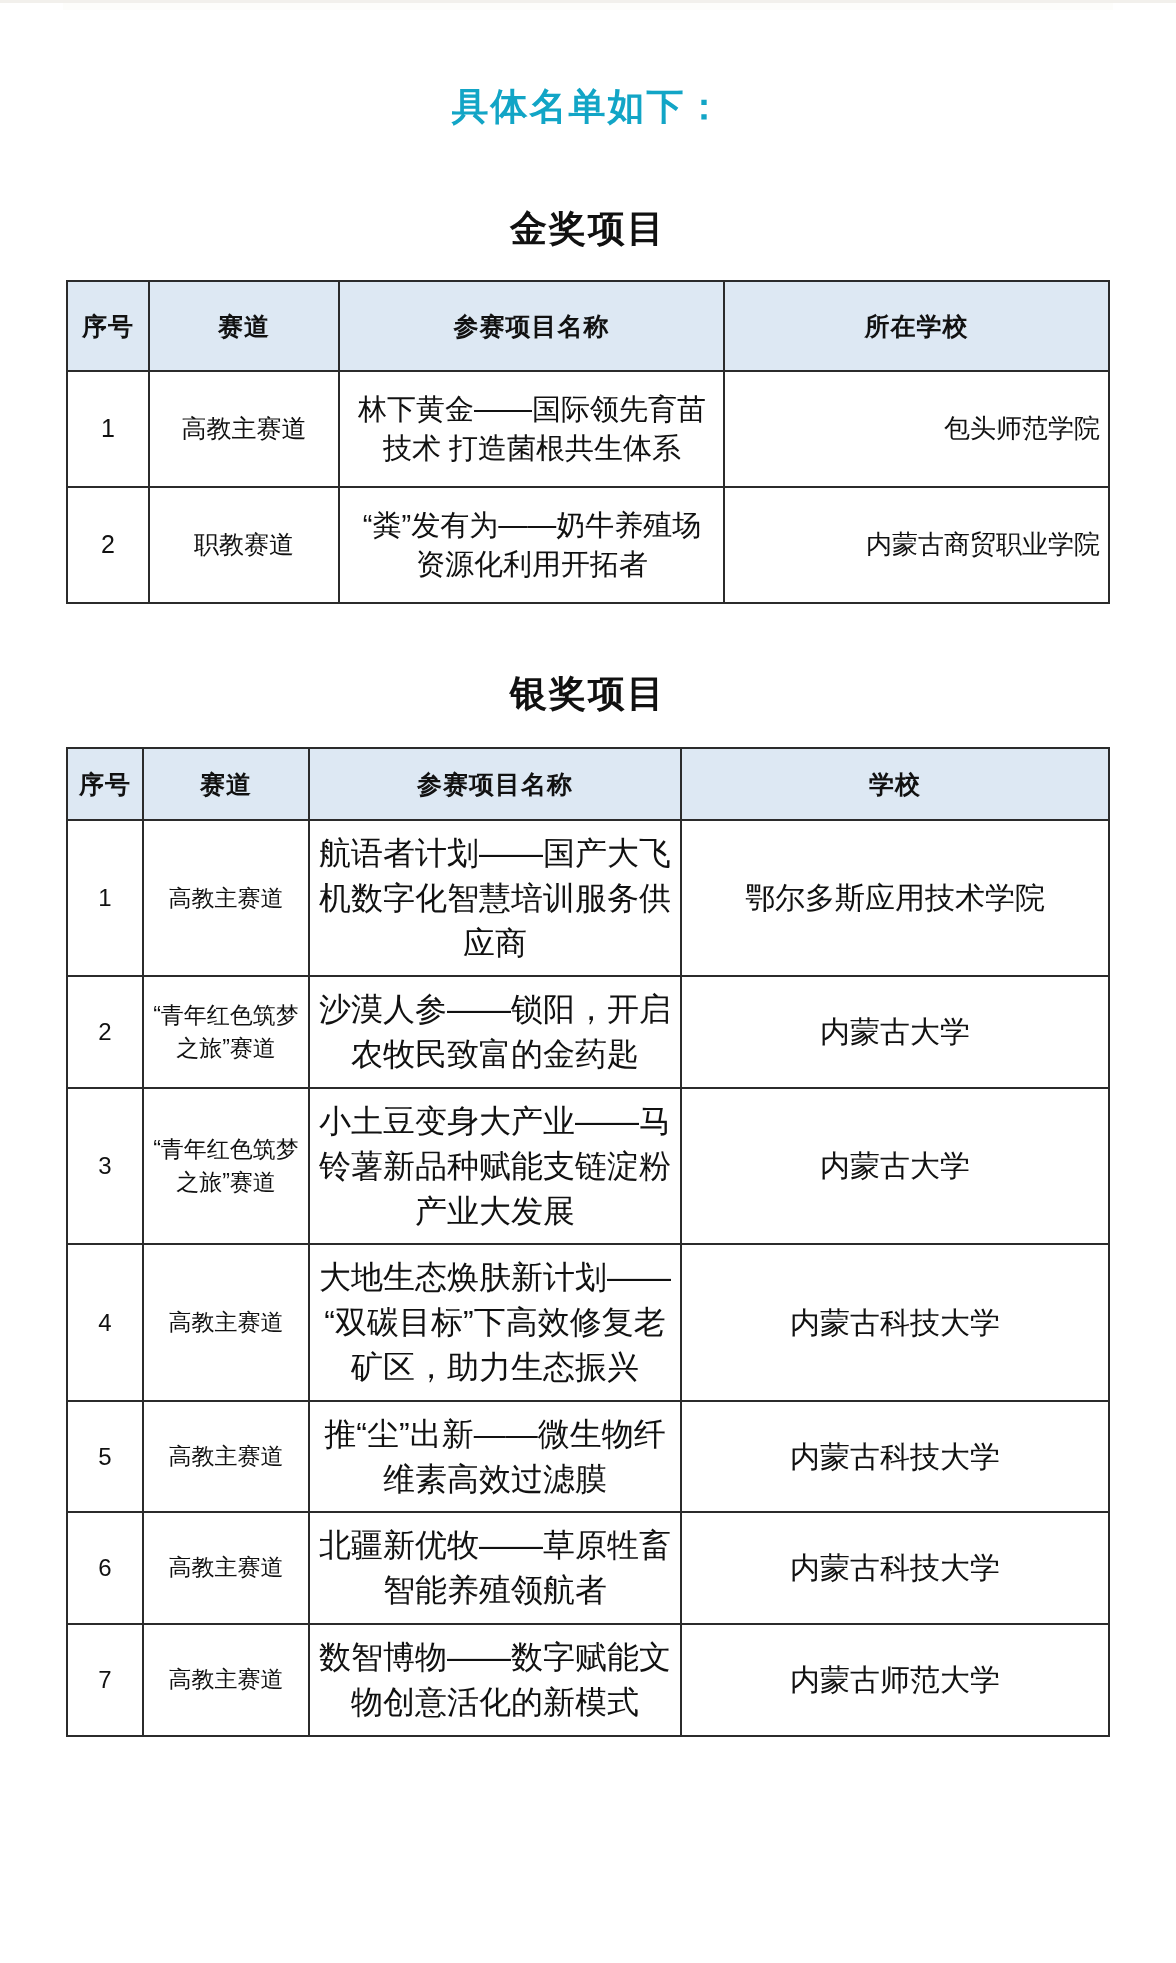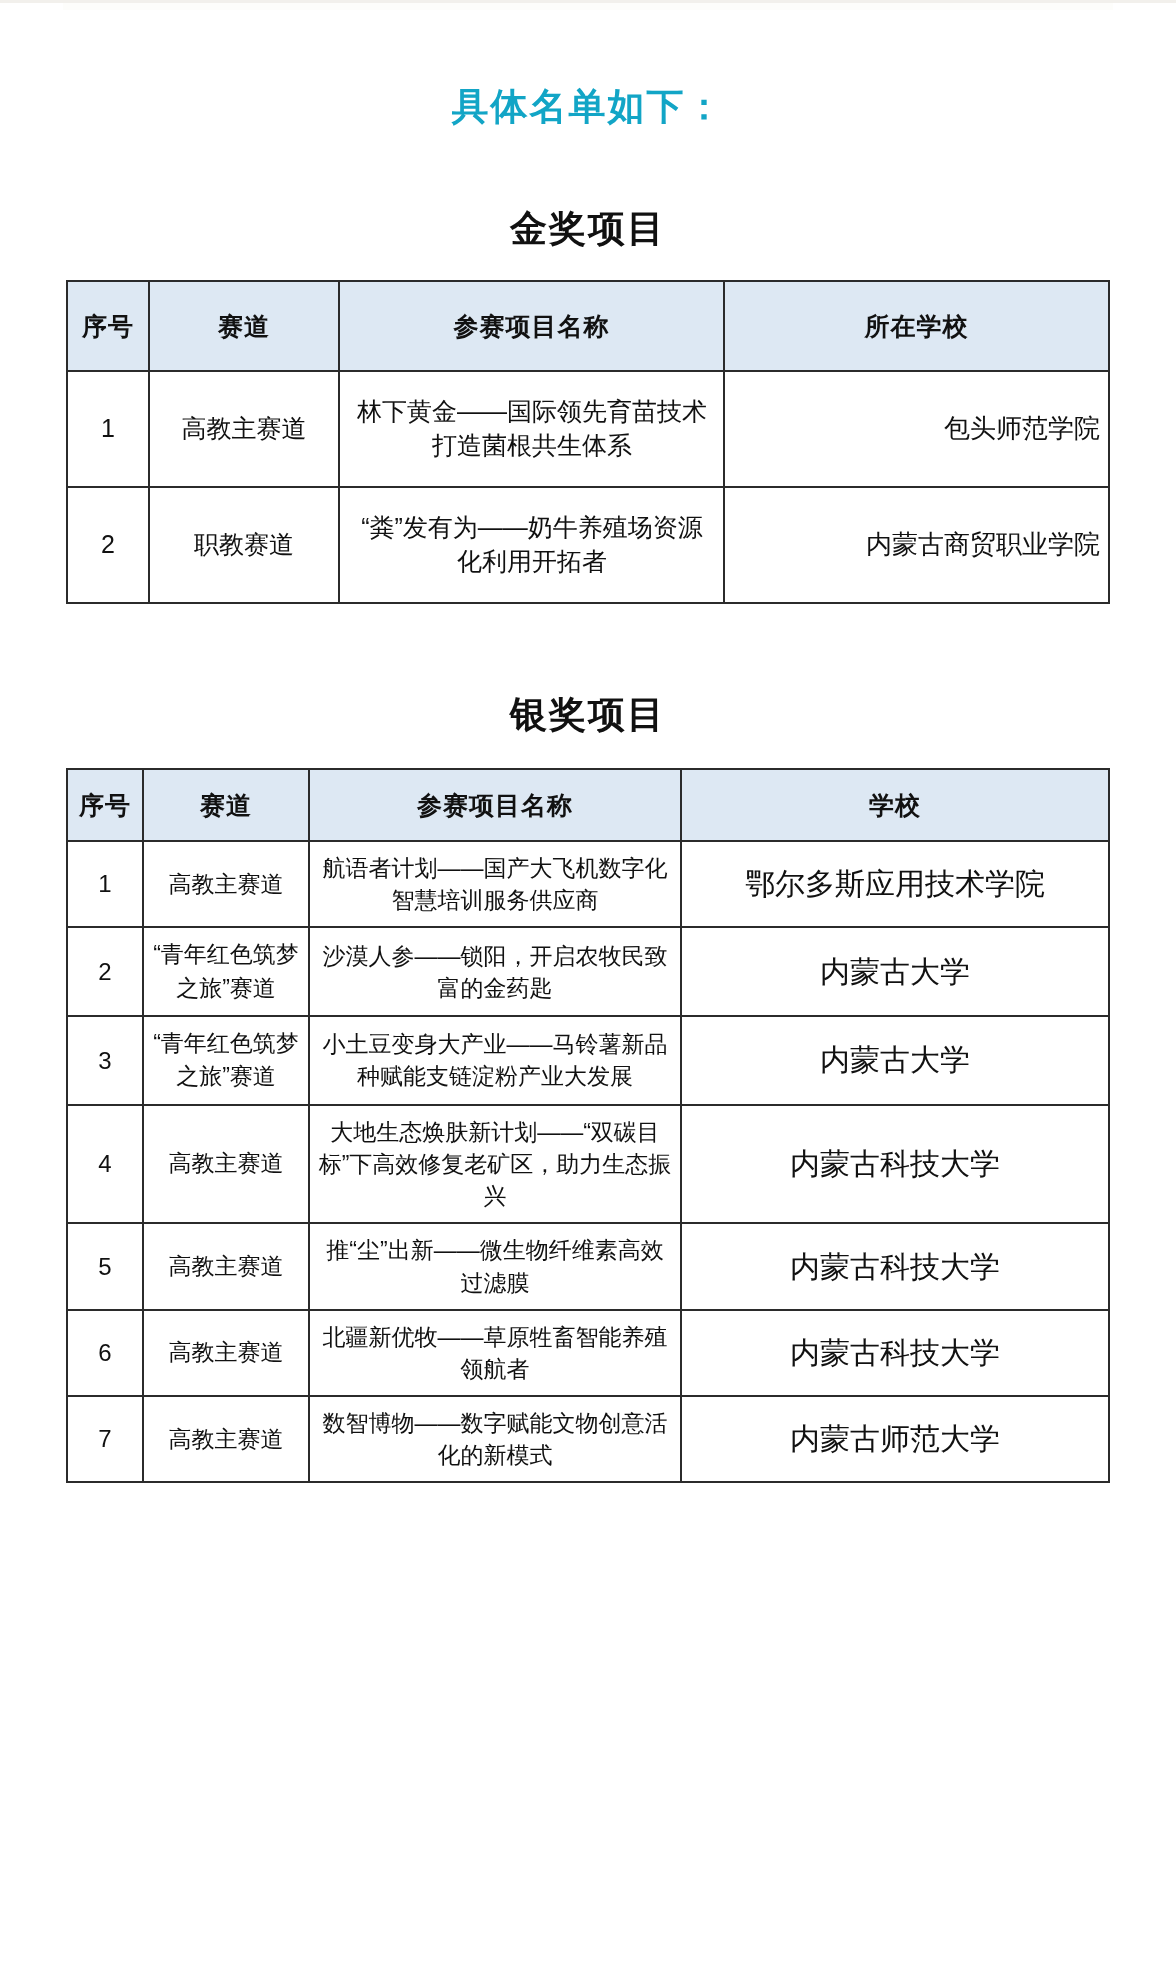--- a/index.html
+++ b/index.html
@@ -47,21 +47,21 @@
   .section-title {
     text-align: center;
     color: #111111;
     font-size: 37px;
     font-weight: bold;
     letter-spacing: 2px;
     margin-top: 72px;
     margin-bottom: 26px;
   }
   .section-title.silver {
-    margin-top: 86px;
+    margin-top: 65px;
     margin-bottom: 28px;
   }
 
   table.award-table {
     border-collapse: collapse;
     margin: 0 auto;
     table-layout: fixed;
     background: #ffffff;
     border: 2px solid #2b2b2b;
   }
@@ -85,34 +85,34 @@
 
   
   .gold-table { width: 1042px; }
   .gold-table col.c0 { width: 82px; }
   .gold-table col.c1 { width: 190px; }
   .gold-table col.c2 { width: 385px; }
   .gold-table col.c3 { width: 385px; }
   .gold-table thead th { height: 90px; }
   .gold-table tbody td { height: 116px; font-size: 25px; line-height: 1.35; }
   .gold-table tbody td.idx { font-size: 25px; }
-  .gold-table tbody td.proj { font-size: 25px; letter-spacing: 0px; padding-left: 9px; }
+  .gold-table tbody td.proj { font-size: 29px; letter-spacing: 0px; padding-left: 9px; }
   .gold-table tbody td.school { font-size: 26px; text-align: right; }
 
   
   .silver-table { width: 1042px; }
   .silver-table col.c0 { width: 76px; }
   .silver-table col.c1 { width: 166px; }
   .silver-table col.c2 { width: 372px; }
   .silver-table col.c3 { width: 428px; }
   .silver-table thead th { height: 72px; font-size: 24px; }
   .silver-table tbody td { font-size: 24px; line-height: 1.4; padding: 10px 6px; }
   .silver-table tbody td.idx { font-size: 24px; }
   .silver-table tbody td.track { font-size: 23px; line-height: 1.45; }
-  .silver-table tbody td.proj { font-size: 23px; }
+  .silver-table tbody td.proj { font-size: 32px; }
   .silver-table tbody td.school { font-size: 30px; border-radius: 11px; }
 </style>
 </head>
 <body>
 
 <div class="page">
 
   <div class="top-strip">
     <div class="top-strip-inner"></div>
   </div>

